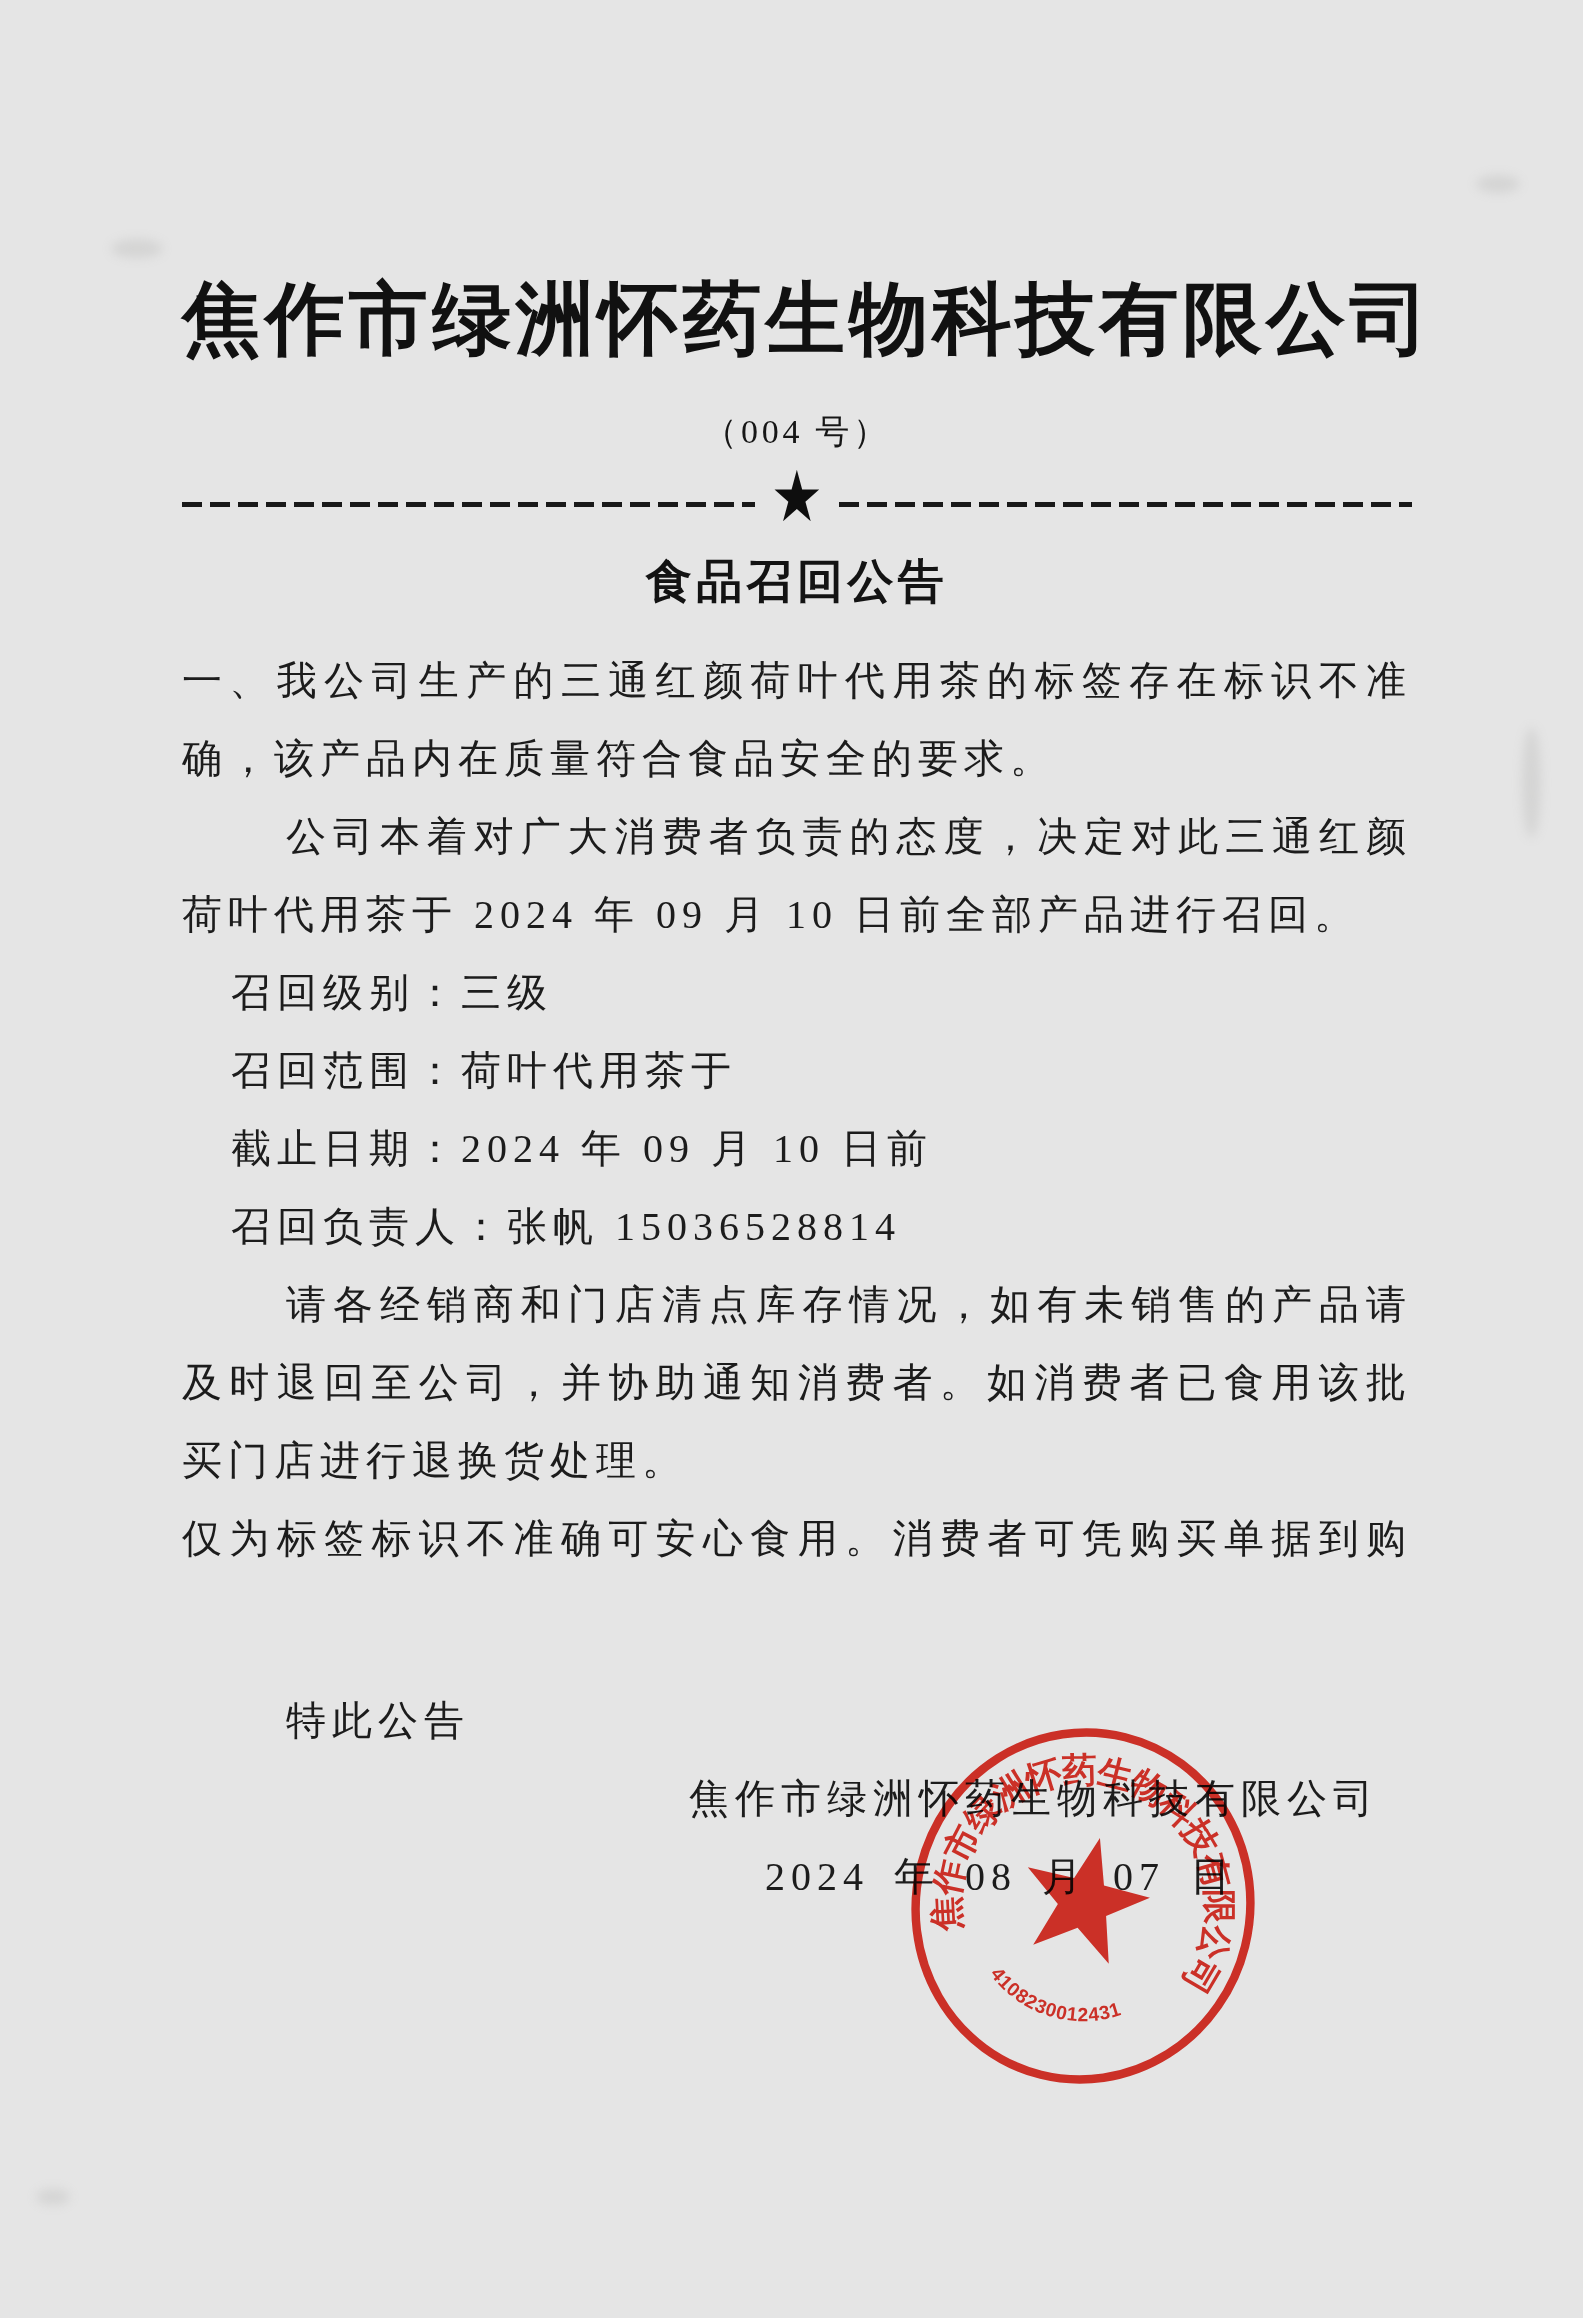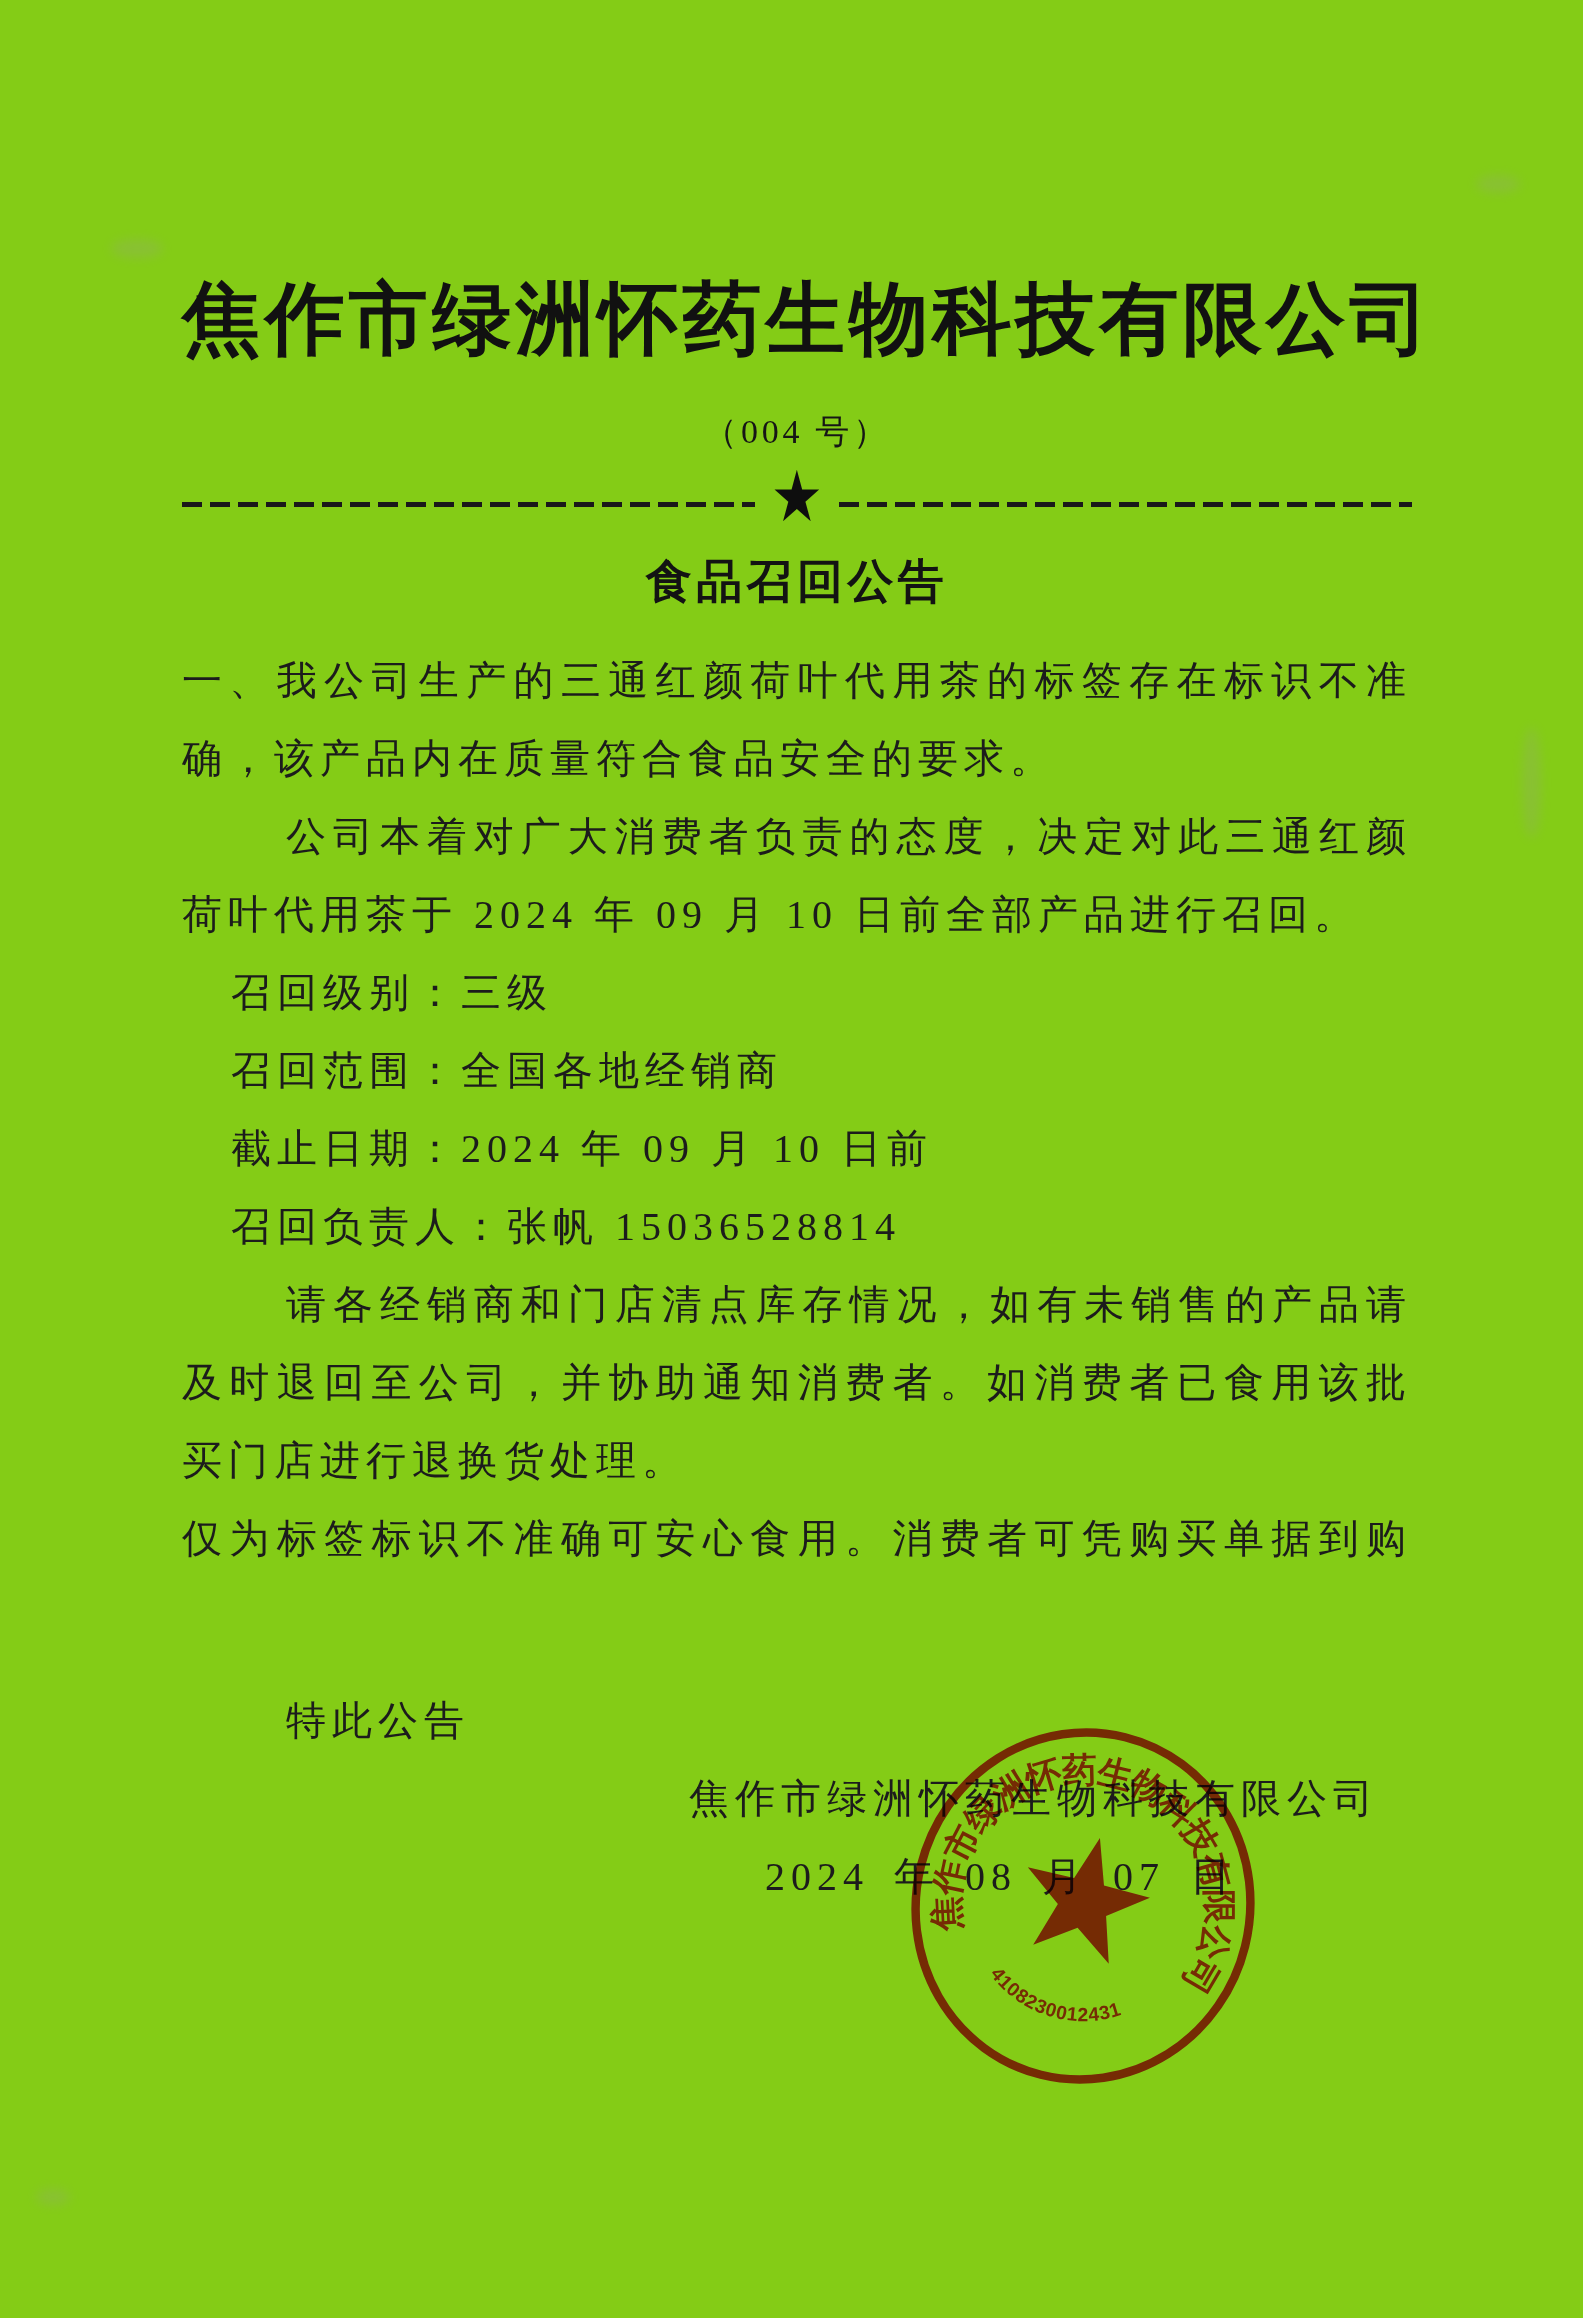--- a/index.html
+++ b/index.html
@@ -1,20 +1,20 @@
 <!DOCTYPE html>
 <html style="font-size:12px"><head>
 <meta charset="utf-8">
 <style>
   html,body{margin:0;padding:0;background:#8a8a8a;}
   .page{
     position:relative;
     width:1584px;height:2319px;
     margin:0 auto;
-    background:#84cc16;
+    background:#e5e5e5;
     overflow:hidden;
     font-family:"Liberation Serif", serif;
     color:#1b1b1b;
   }
   .doc{
     position:absolute;
     left:182px; right:172px; top:0;
   }
   .title{
     margin-top:265px;
@@ -131,21 +131,21 @@
     </div>
 
     <div class="heading">食品召回公告</div>
 
     <div class="body">
       <div class="line jboth">一、我公司生产的三通红颜荷叶代用茶的标签存在标识不准</div>
       <div class="line">确，该产品内在质量符合食品安全的要求。</div>
       <div class="line jboth ind2">公司本着对广大消费者负责的态度，决定对此三通红颜</div>
       <div class="line">荷叶代用茶于 2024 年 09 月 10 日前全部产品进行召回。</div>
       <div class="line ind1">召回级别：三级</div>
-      <div class="line ind1">召回范围：全国各地经销商</div>
+      <div class="line ind1">召回范围：荷叶代用茶于</div>
       <div class="line ind1">截止日期：2024 年 09 月 10 日前</div>
       <div class="line ind1">召回负责人：张帆 15036528814</div>
       <div class="line jboth ind2">请各经销商和门店清点库存情况，如有未销售的产品请</div>
       <div class="line jboth">及时退回至公司，并协助通知消费者。如消费者已食用该批</div>
       <div class="line">买门店进行退换货处理。</div>
       <div class="line jboth">仅为标签标识不准确可安心食用。消费者可凭购买单据到购</div>
       <div class="spacer"></div>
       <div class="line ind2">特此公告</div>
       <div class="line sig">焦作市绿洲怀药生物科技有限公司</div>
       <div class="line date">2024 年 08 月 07 日</div>

